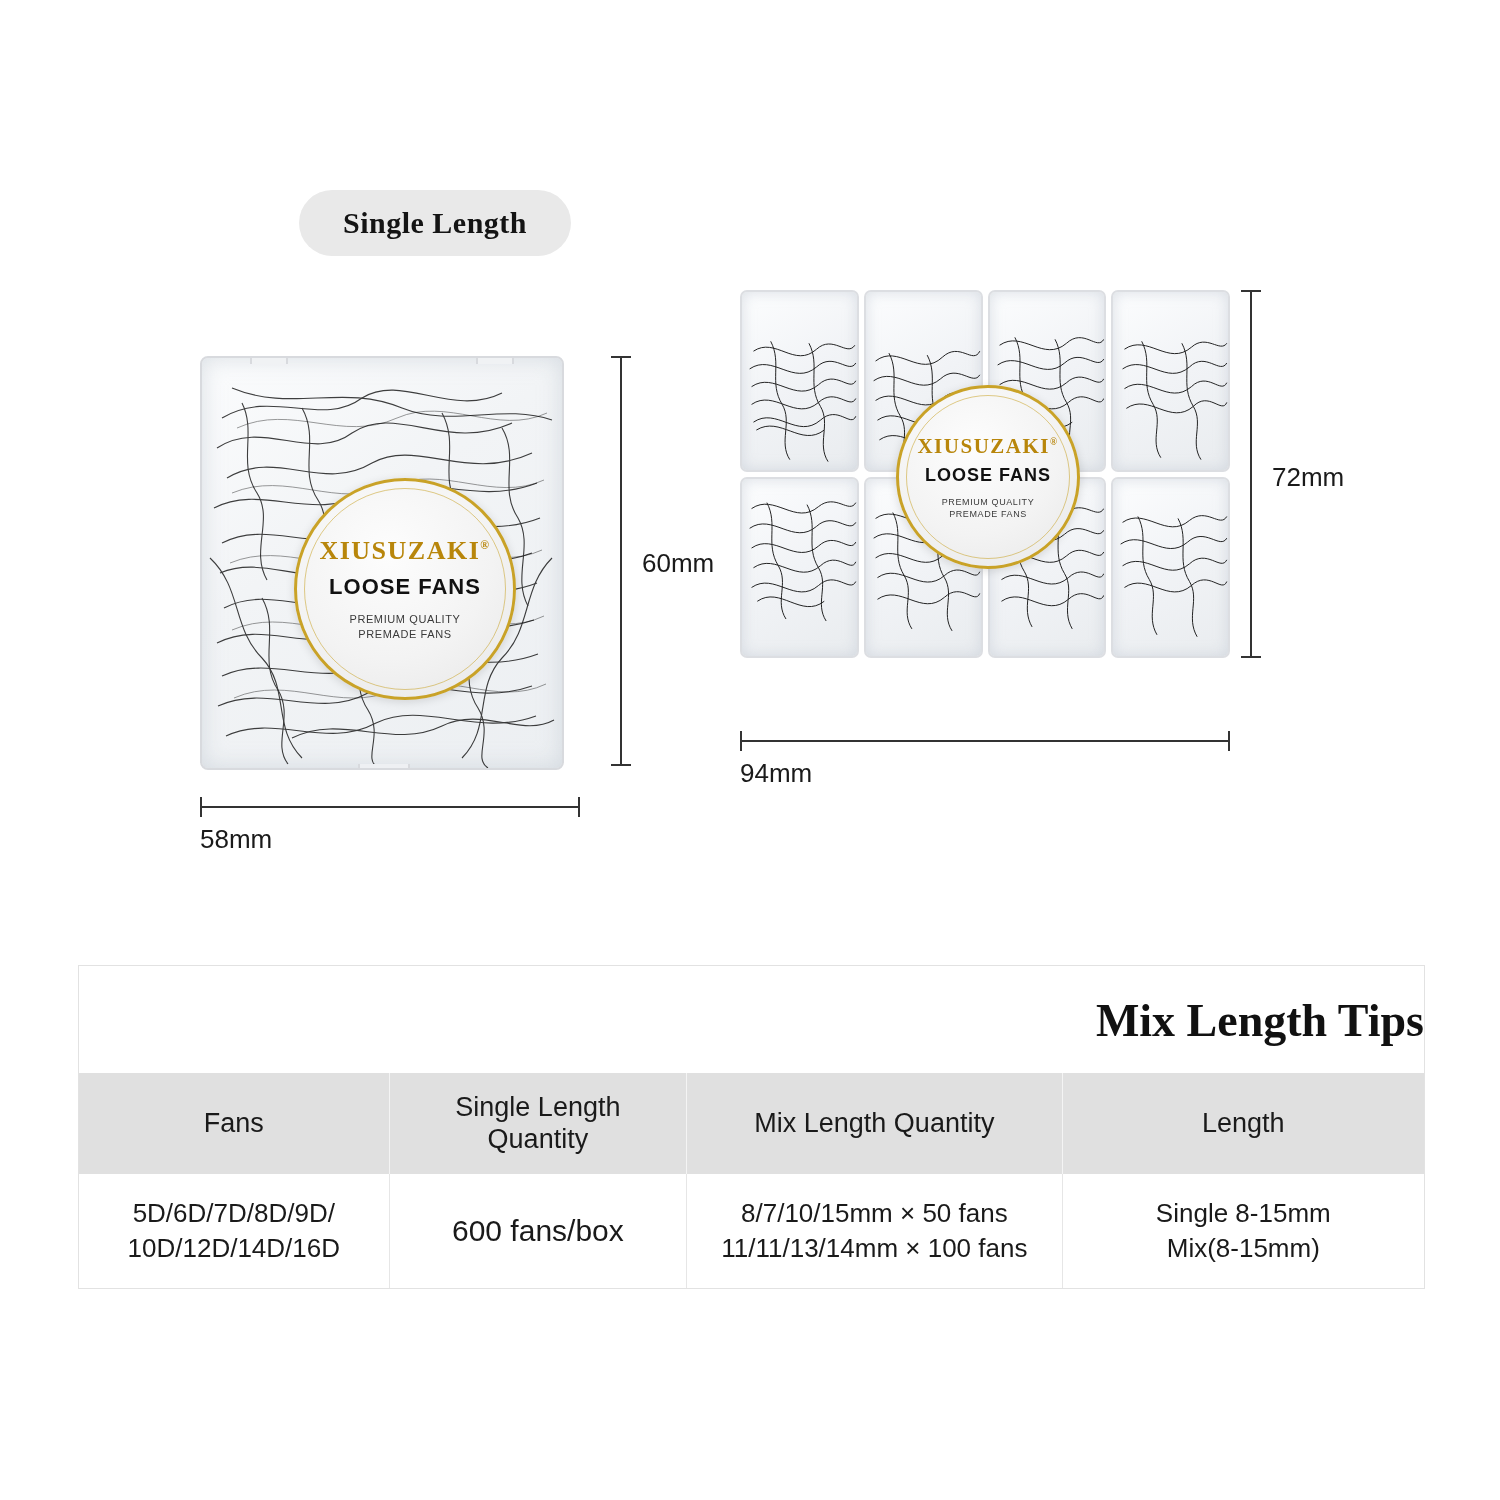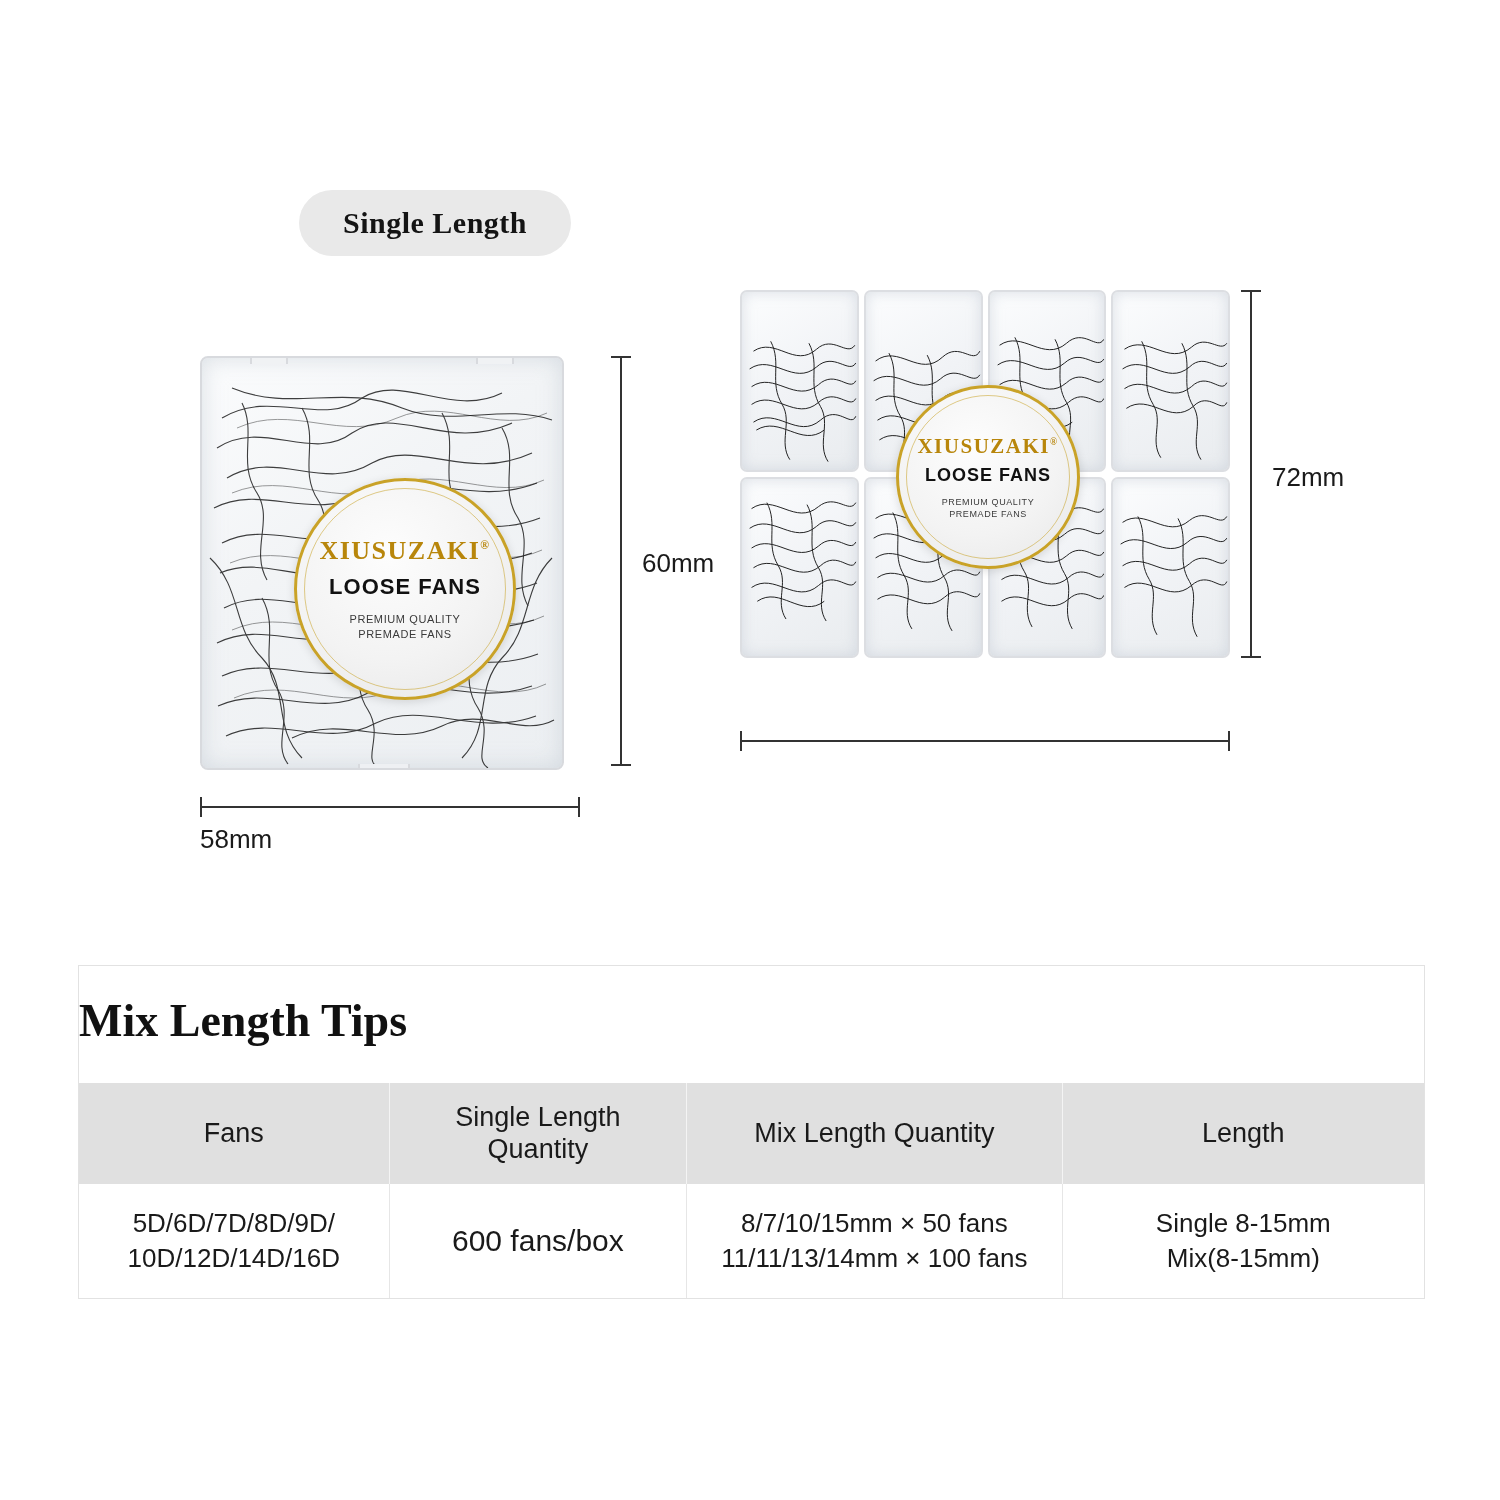--- a/index.html
+++ b/index.html
@@ -225,22 +225,22 @@
     left: 78px;
     top: 965px;
     width: 1345px;
     border: 1px solid #e2e2e2;
     background: #fff;
   }
   .tbl-title {
     font-family: "Liberation Serif", serif;
     font-weight: bold;
     font-size: 46px;
-    text-align: left;
-    padding: 28px 0 36px;
+    text-align: right;
+    padding: 28px 0 26px;
     color: #111;
   }
   table {
     width: 100%;
     border-collapse: collapse;
     table-layout: fixed;
   }
   thead th {
     background: #e0e0e0;
     font-weight: normal;
@@ -494,20 +494,21 @@
       <div class="dim-v" style="left:520px; top:0px; height:368px;">
         <div class="cap top"></div>
         <div class="cap bot"></div>
       </div>
       <div class="dim-label-v" style="left:542px; top:172px;">72mm</div>
 
       <div class="dim-h" style="left:10px; top:450px; width:490px;">
         <div class="cap l"></div>
         <div class="cap r"></div>
       </div>
+      <div class="dim-label-h" style="left:10px; top:468px; width:490px;">94mm</div>
     </div>
   </div>
 </div>
 
 <div class="table-wrap">
   <div class="tbl-title">Mix Length Tips</div>
   <table>
     <thead>
       <tr>
         <th class="c1">

